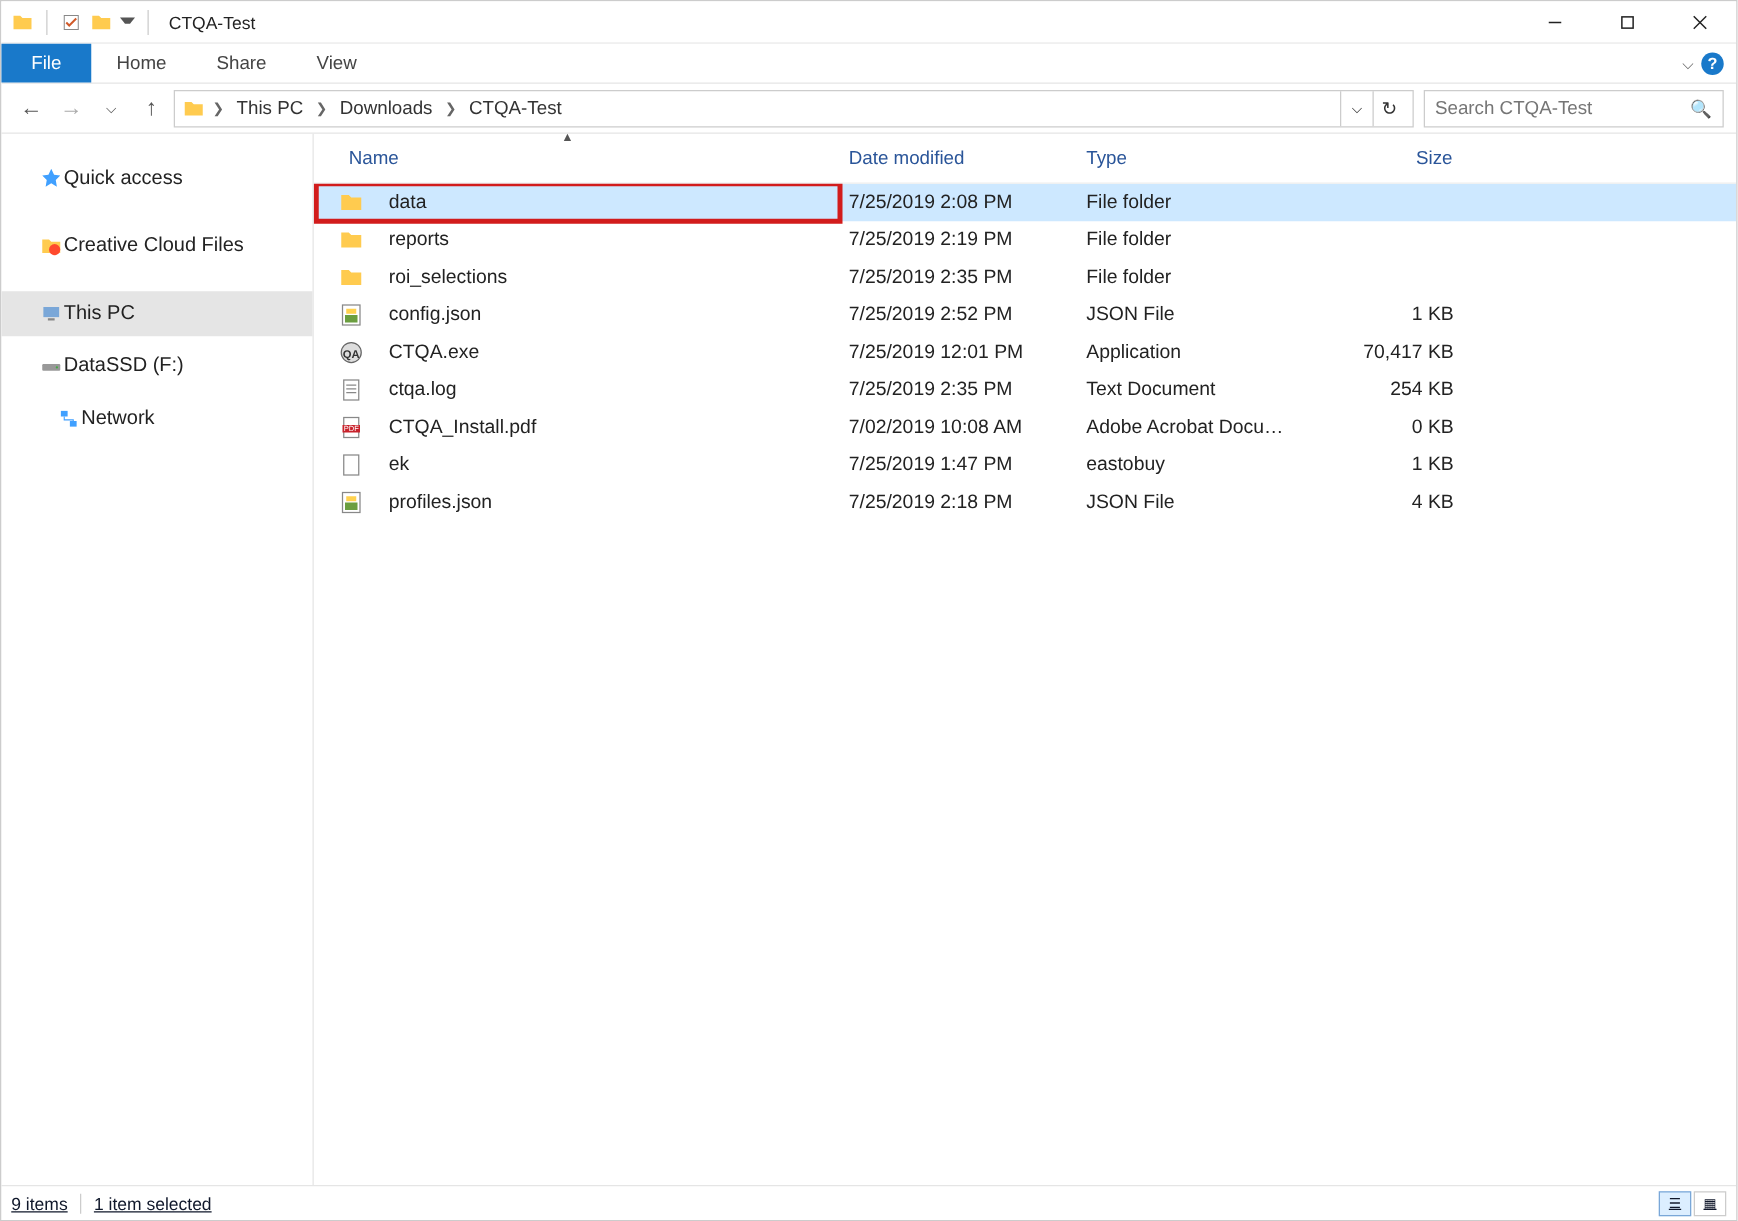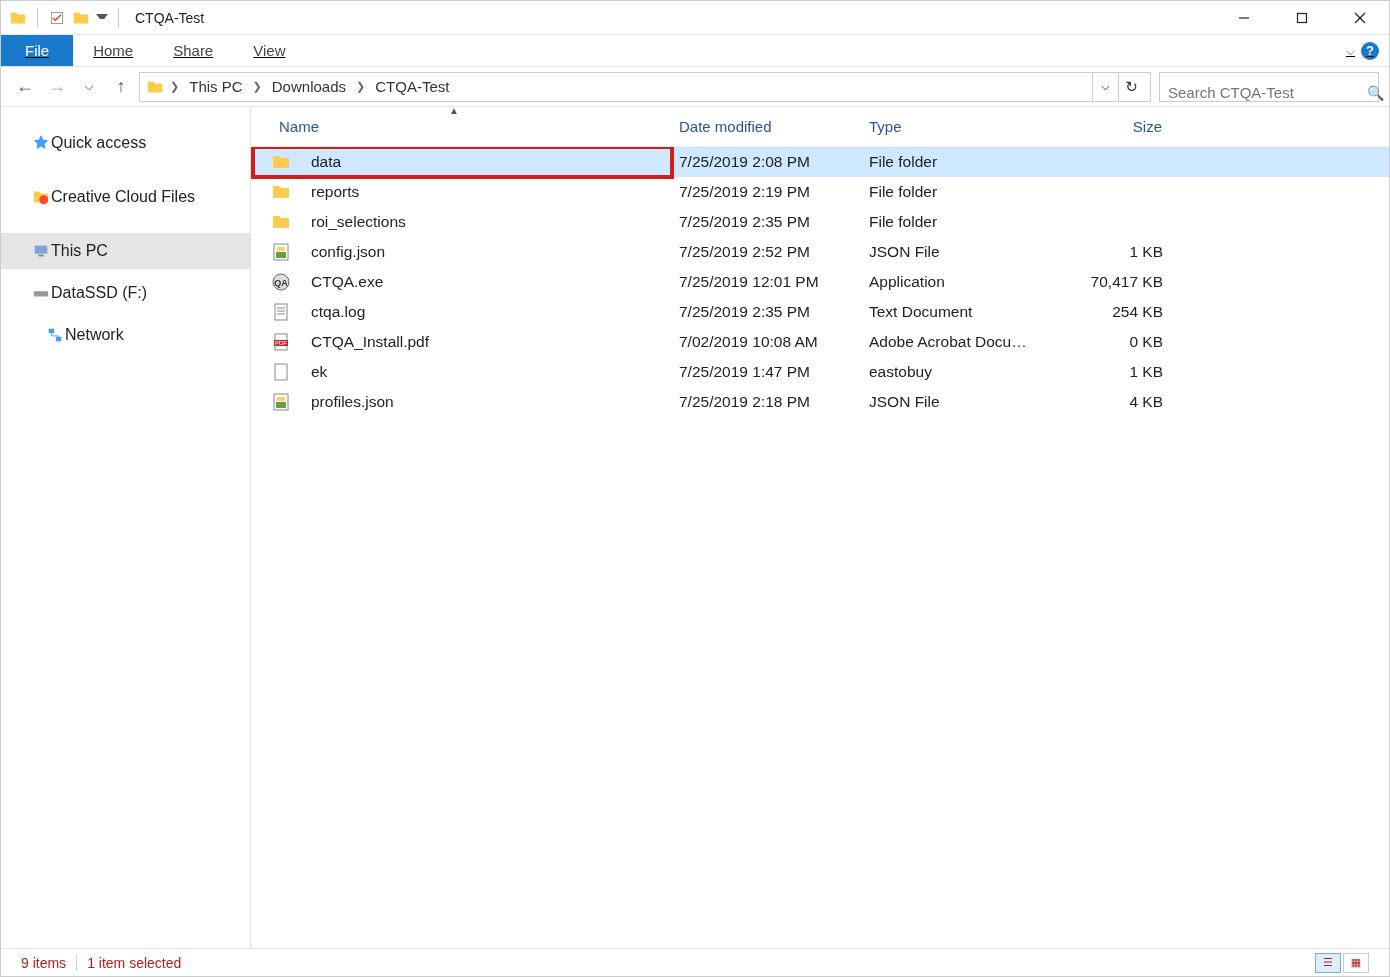--- a/index.html
+++ b/index.html
@@ -5,35 +5,35 @@
   * { box-sizing: border-box; margin: 0; padding: 0; font-family: "Segoe UI", Arial, sans-serif; }
   body { width: 1390px; height: 977px; background: #fff; overflow: hidden; border: 1px solid #ccc; display:flex; flex-direction:column;}
   .titlebar { height: 34px; display: flex; align-items: center; background: #fff; border-bottom: 1px solid #e5e5e5; }
   .titlebar-left { display: flex; align-items: center; padding-left: 8px; gap: 6px; }
   .titlebar-icon { width: 18px; height: 18px; display:inline-flex; align-items:center; justify-content:center;}
   .qa-dd { width:14px; height:14px; border-top:5px solid #555; border-left:4px solid transparent; border-right:4px solid transparent; margin-top:6px;}
   .vline { width:1px; height:20px; background:#ccc; margin:0 4px;}
   .title-text { font-size: 14px; color: #222; margin-left:6px;}
   .win-controls { margin-left: auto; display: flex; }
   .win-btn { width: 58px; height: 34px; display: flex; align-items: center; justify-content: center; color:#222; font-size:14px;}
-  .ribbon-tabs { height: 32px; display: flex; align-items: stretch; background: #fff; border-bottom:1px solid #e5e5e5;text-decoration:underline;}
+  .ribbon-tabs { height: 32px; display: flex; align-items: stretch; background: #fff; border-bottom:1px solid #e5e5e5;}
   .ribbon-tab { padding: 0 20px; display: flex; align-items: center; font-size: 15px; color: #444; cursor:default;}
   .ribbon-tab.file { background: #1979ca; color: #fff; padding:0 24px;}
   .ribbon-right { margin-left:auto; display:flex; align-items:center; padding-right:10px; gap:6px;}
   .help-circle { width:18px; height:18px; border-radius:50%; background:#1979ca; color:#fff; font-size:13px; font-weight:bold; display:flex; align-items:center; justify-content:center;}
   .chev-toggle { color:#666; font-size:12px;}
   .nav-row { height: 40px; display:flex; align-items:center; padding:0 10px; gap:4px; border-bottom:1px solid #e5e5e5;}
   .nav-btn { width:28px; height:28px; display:flex; align-items:center; justify-content:center; color:#555; font-size:18px;}
   .nav-btn.dim{color:#aaa;}
   .address-bar { flex:1; height:30px; border:1px solid #ccc; display:flex; align-items:center; padding:0 6px; gap:4px; font-size:15px; color:#333;}
   .crumb { padding:0 4px; cursor:default;}
   .crumb-sep { color:#666; font-size:11px; padding:0 2px;}
   .addr-end { margin-left:auto; display:flex; align-items:center; gap:0;}
   .addr-end-btn { width:26px; height:28px; display:flex; align-items:center; justify-content:center; border-left:1px solid #ccc; color:#333;}
-  .search-box { width:220px; height:30px; border:1px solid #ccc; display:flex; align-items:flex-end; padding:0 8px; margin-left:4px;}
+  .search-box { width:240px; height:30px; border:1px solid #ccc; display:flex; align-items:center; padding:0 8px; margin-left:4px;}
   .search-box input { border:none; outline:none; flex:1; font-size:15px; color:#666; background:transparent;}
   .search-icon { color:#555; font-size:14px;}
   .content { flex:1; display:flex; overflow:hidden;}
   .sidebar { width:250px; border-right:1px solid #e5e5e5; padding-top:18px;}
   .side-item { height:36px; display:flex; align-items:center; padding-left:30px; font-size:16px; color:#222;}
   .side-item.selected { background:#e5e5e5;}
   .side-icon { width:20px; height:20px; display:inline-flex; align-items:center; justify-content:center;}
   .file-area { flex:1; display:flex; flex-direction:column;}
   .col-headers { height:40px; display:flex; align-items:center; border-bottom:1px solid #eee; color:#2a5599; font-size:15px; position:relative;}
   .col-headers .col { padding:0 8px; display:flex; align-items:center; height:100%; border-right:1px solid transparent;}
@@ -46,21 +46,21 @@
   .row { height:30px; display:flex; align-items:center; font-size:15.5px; color:#222;}
   .row.selected { background:#cde8ff;}
   .row .cell { padding:0 8px; overflow:hidden; white-space:nowrap; text-overflow:ellipsis;}
   .cell-name { width:420px; display:flex; align-items:center; gap:20px; padding-left:20px !important;}
   .cell-date { width:190px;}
   .cell-type { width:190px;}
   .cell-size { width:120px; text-align:right;}
   .file-ico { width:20px; height:20px; display:inline-flex; align-items:center; justify-content:center; font-size:14px;}
   .highlight-box { position:relative;}
   .highlight-box::after { content:""; position:absolute; left:0; top:-2px; bottom:-2px; width:415px; border:4px solid #d21c1c; pointer-events:none;}
-  .statusbar { height:28px; border-top:1px solid #e5e5e5; display:flex; align-items:center; padding:0 20px; font-size:14px; color:#b91c1c; gap:10px;}
+  .statusbar { height:28px; border-top:1px solid #e5e5e5; display:flex; align-items:center; padding:0 8px; font-size:14px; color:#0f172a; gap:10px;text-decoration:underline;}
   .status-sep { width:1px; height:16px; background:#ccc;}
   .view-toggles { margin-left:auto; display:flex; gap:2px;}
   .vt { width:26px; height:20px; border:1px solid #7aa7d8; background:#dceeff; display:flex; align-items:center; justify-content:center; font-size:11px;}
   .vt.inactive{background:#fff; border-color:#ccc;}
   
   .folder-svg{fill:#ffcb4f;}
   .star-svg{fill:#40a0ff;}
   .cc-svg{fill:#ff4a2e;}
   .pc-svg{fill:#7aa7d8;}
   .drive-svg{fill:#999;}

